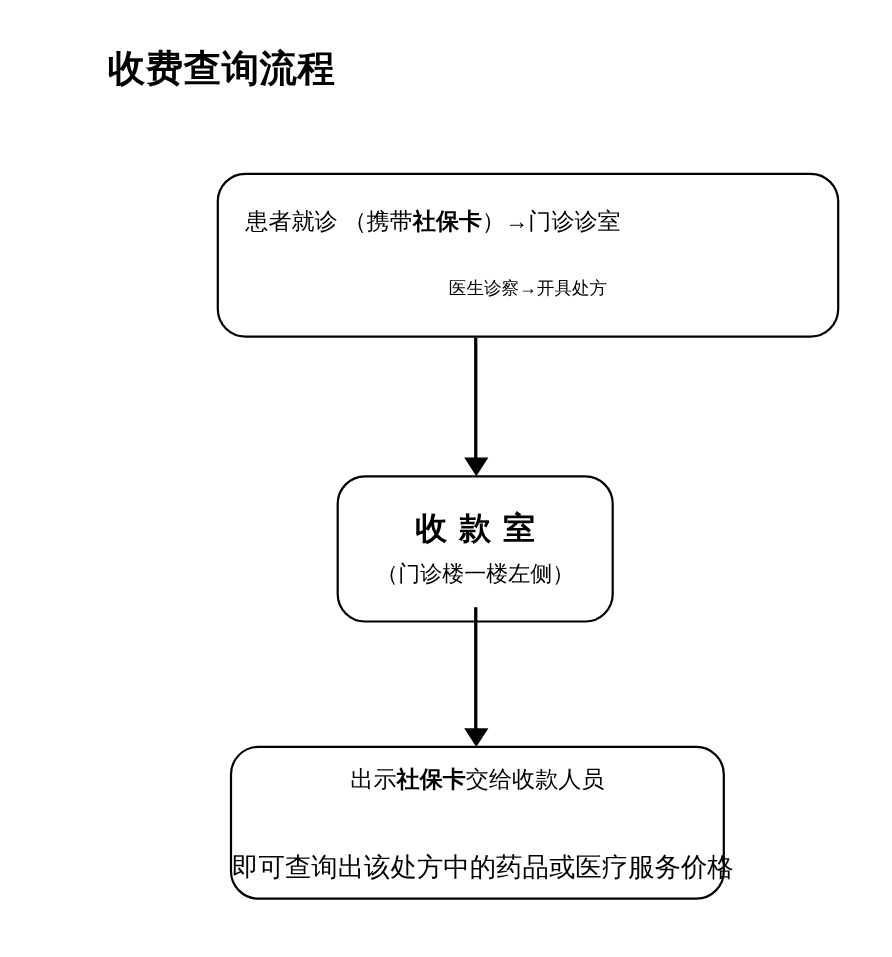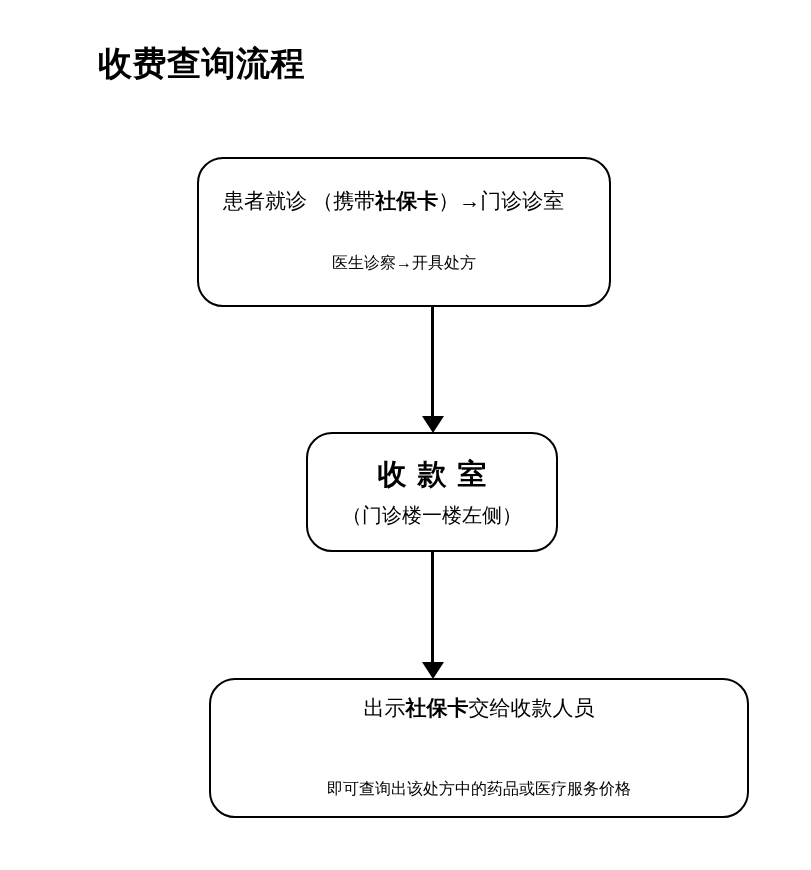--- a/index.html
+++ b/index.html
@@ -54,71 +54,71 @@
     width: 100%;
     text-align: center;
     white-space: nowrap;
     font-family: "Liberation Serif", "DejaVu Serif", serif;
   }
 
   
   #box-visit {
     left: 197px;
     top: 157px;
-    width: 414px;
+    width: 566px;
     height: 150px;
   }
   #box-visit .line-1 {
     font-size: 21px;
     line-height: 30px;
     text-align: left;
     padding-left: 24px;
     box-sizing: border-box;
     margin-bottom: 32px;
   }
   #box-visit .line-2 {
     font-size: 16px;
     line-height: 30px;
   }
 
   
   #box-cashier {
     left: 306px;
     top: 432px;
     width: 252px;
-    height: 120px;
+    height: 134px;
   }
   #box-cashier .line-1 {
     font-size: 29px;
     line-height: 38px;
     font-weight: bold;
     letter-spacing: 11px;
     text-indent: 11px;
     margin-bottom: 8px;
   }
   #box-cashier .line-2 {
     font-size: 20px;
     line-height: 28px;
   }
 
   
   #box-query {
     left: 209px;
     top: 678px;
-    width: 540px;
+    width: 450px;
     height: 140px;
     gap: 21px;
   }
   #box-query .line-1 {
     font-size: 21px;
     line-height: 30px;
     margin-bottom: 30px;
   }
   #box-query .line-2 {
-    font-size: 16px;
+    font-size: 24px;
     line-height: 30px;
   }
 
   .bold-seg { font-weight: bold; }
 
   
   .arrow {
     position: absolute;
     width: 22px;
   }

